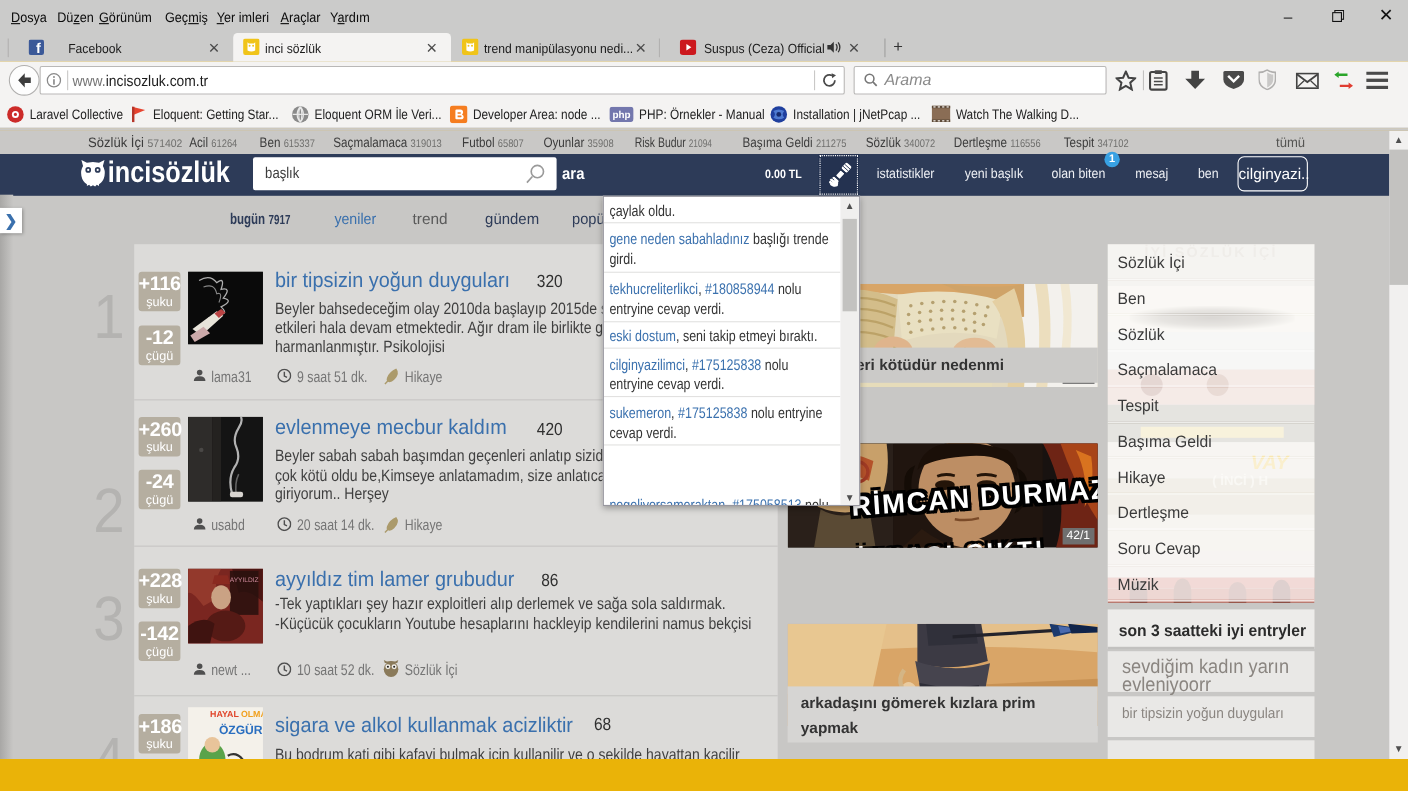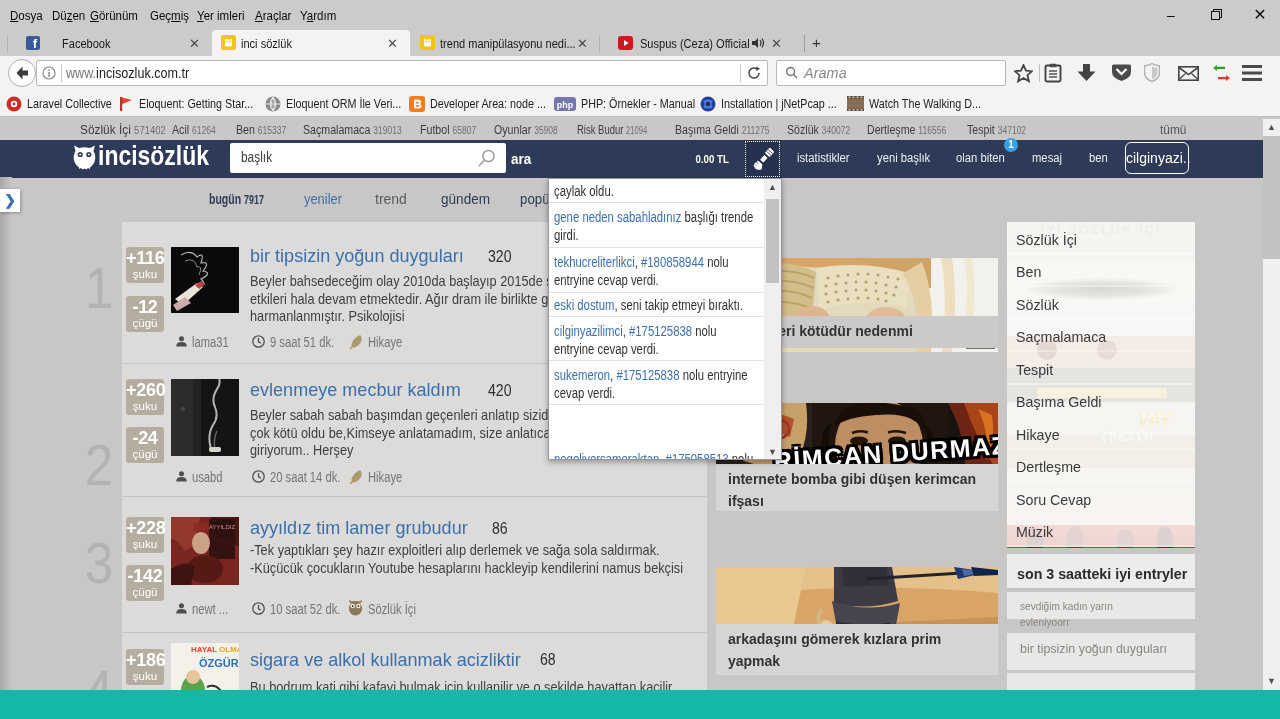--- a/index.html
+++ b/index.html
@@ -1,16 +1,16 @@
 <!DOCTYPE html>
 <html><head><meta charset="utf-8">
 <style>
 *{margin:0;padding:0;box-sizing:border-box;}
 html,body{width:1280px;height:719px;overflow:hidden;font-family:"Liberation Sans",sans-serif;}
-#stage{position:relative;width:1280px;height:719px;background:#14b8a6;overflow:hidden;}
+#stage{position:relative;width:1280px;height:719px;background:#eab308;overflow:hidden;}
 .abs{position:absolute;}
 .cx{display:inline-block;transform-origin:0 0;white-space:nowrap;}
 
 #menubar{left:0;top:0;width:1280px;height:30px;background:#cbcbca;}
 .menuitem{position:absolute;top:9px;font-size:12.5px;color:#0a0a0a;transform:scaleX(0.92);transform-origin:0 0;}
 .winbtn{position:absolute;top:0;height:30px;width:34px;color:#111;text-align:center;line-height:30px;font-size:15px;}
 #tabstrip{left:0;top:30px;width:1280px;height:26px;background:#cbcbca;}
 .tab{position:absolute;top:0;height:26px;font-size:12px;color:#1a1a1a;}
 .tab.active{background:#f4f3f2;border-radius:4px 4px 0 0;}
 .tabtitle{position:absolute;top:7px;white-space:nowrap;overflow:hidden;transform:scaleX(0.92);transform-origin:0 0;}
@@ -519,21 +519,20 @@
         <path d="M172 29.5 Q181 27 190 30" stroke="#241509" stroke-width="2.5" fill="none"></path>
         <path d="M158 40 Q156 52 160 56 L168 55" stroke="#96683f" stroke-width="2" fill="none"></path>
         <path d="M152 69 Q163 71 174 68" stroke="#7a4a28" stroke-width="2.2" fill="none"></path>
         <path d="M150 74 Q168 84 186 92 L200 95 L150 95 Z" fill="#bd8e64"></path>
         <path d="M122 78 Q140 92 160 95 L104 95 Z" fill="#2a1a10"></path>
       </svg>
       <span style="position:absolute;left:58px;top:44px;font-size:25px;font-weight:bold;color:#fff;letter-spacing:1.5px;transform:rotate(-4deg);transform-origin:0 50%;text-shadow:-3px -3px 0 #000,3px -3px 0 #000,-3px 3px 0 #000,3px 3px 0 #000,0 -3px 0 #000,0 3px 0 #000,-3px 0 0 #000,3px 0 0 #000;white-space:nowrap">RİMCAN DURMAZ</span>
       <span style="position:absolute;left:64px;top:88px;font-size:22px;font-weight:bold;color:#fff;letter-spacing:3px;transform:rotate(-3deg);text-shadow:-3px -3px 0 #000,3px -3px 0 #000,-3px 3px 0 #000,3px 3px 0 #000;white-space:nowrap">İFŞASI ÇIKTI</span>
       <span class="badge" style="right:3px;bottom:3px">42/1</span>
     </div>
-    <div class="caption" style="top:345px;height:47px;padding-top:4px;background:#d6d5d3">internete bomba gibi düşen kerimcan<br>ifşası</div>
 
     <div class="card" style="top:412px;height:93px;overflow:hidden">
       <svg width="282" height="93" viewBox="0 0 282 93" preserveAspectRatio="none">
         <rect width="282" height="93" fill="#d9a567"></rect>
         <path d="M0 0 L282 0 L282 26 Q140 14 0 30 Z" fill="#e5c08a"></path>
         <path d="M0 0 L90 0 L70 93 L0 93 Z" fill="#e8c791"></path>
         <path d="M0 64 L282 50 L282 93 L0 93 Z" fill="#c89254"></path>
         <path d="M150 80 L282 70 L282 93 L150 93 Z" fill="#ba8448"></path>
         <path d="M118 0 L176 0 L182 34 Q150 44 118 36 Z" fill="#3c3a44"></path>
         <path d="M126 0 L170 0 L173 18 L128 20 Z" fill="#30303a"></path>
@@ -592,21 +591,21 @@
     <div class="rmrow" style="top:136px;height:30px"><span>Ben</span></div>
     <div class="rmrow" style="top:168px;height:31px;line-height:31px"><span>Sözlük</span></div>
     <div class="rmrow" style="top:201px;height:30px"><span>Saçmalamaca</span></div>
     <div class="rmrow" style="top:233px;height:31px;line-height:31px"><span>Tespit</span></div>
     <div class="rmrow" style="top:266px;height:30px"><span>Başıma Geldi</span></div>
     <div class="rmrow" style="top:298px;height:31px;line-height:31px"><span>Hikaye</span></div>
     <div class="rmrow" style="top:331px;height:30px"><span>Dertleşme</span></div>
     <div class="rmrow" style="top:363px;height:31px;line-height:31px"><span>Soru Cevap</span></div>
     <div class="rmrow" style="top:396px;height:30px"><span>Müzik</span></div>
     <div class="abs" style="left:1007px;top:435px;width:188px;height:36px;background:#edecea;border-bottom:2px solid #c2c1bf;font-size:15px;font-weight:bold;color:#2b2b2b;line-height:40px;padding-left:10px"><span class="cx" style="transform:scaleX(0.95)">son 3 saatteki iyi entryler</span></div>
-    <div class="abs" style="left:1007px;top:473px;width:188px;height:27px;background:#e9e8e6;font-size:11px;color:#8a8580;line-height:16px;padding:6px 0 0 13px"><span class="cx" style="transform:scaleX(0.92)">sevdiğim kadın yarın<br>evleniyoorr</span></div>
+    <div class="abs" style="left:1007px;top:473px;width:188px;height:37px;background:#e9e8e6;font-size:18px;color:#8a8580;line-height:16px;padding:6px 0 0 13px"><span class="cx" style="transform:scaleX(0.92)">sevdiğim kadın yarın<br>evleniyoorr</span></div>
     <div class="abs" style="left:1007px;top:514px;width:188px;height:37px;background:#e9e8e6;font-size:13.5px;color:#8a8580;line-height:16px;padding:8px 0 0 13px"><span class="cx" style="transform:scaleX(0.92)">bir tipsizin yoğun duyguları</span></div>
     <div class="abs" style="left:1007px;top:554px;width:188px;height:17px;background:#e9e8e6"></div>
     <div class="abs" id="dropdown">
       <div class="drow" style="top:0;height:24px">
           <div>çaylak oldu.</div>
         </div>
       <div class="drow" style="top:24px;height:45px;padding-top:5px">
           <div><a>gene neden sabahladınız</a> başlığı trende<br>girdi.</div>
         </div>
       <div class="drow" style="top:69px;height:45px;padding-top:5px">

